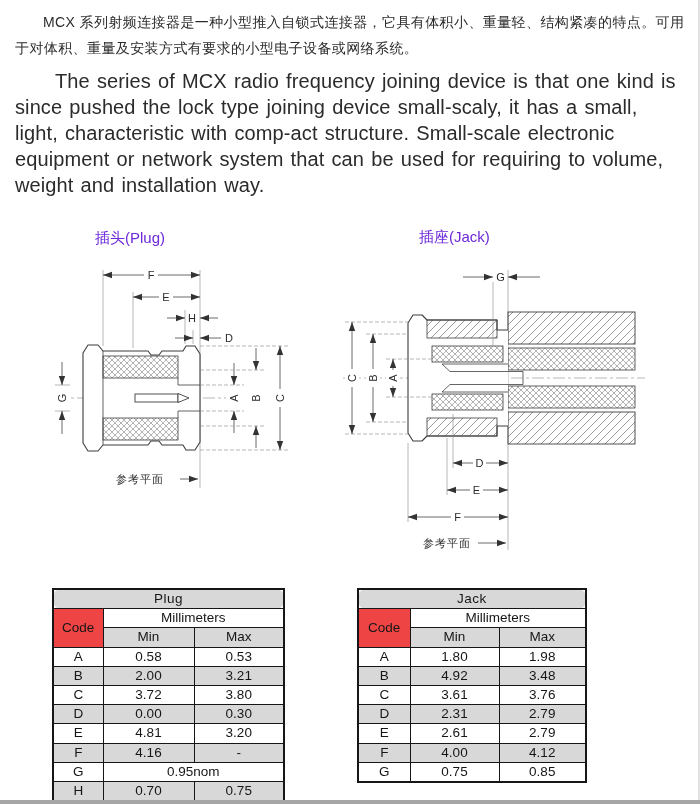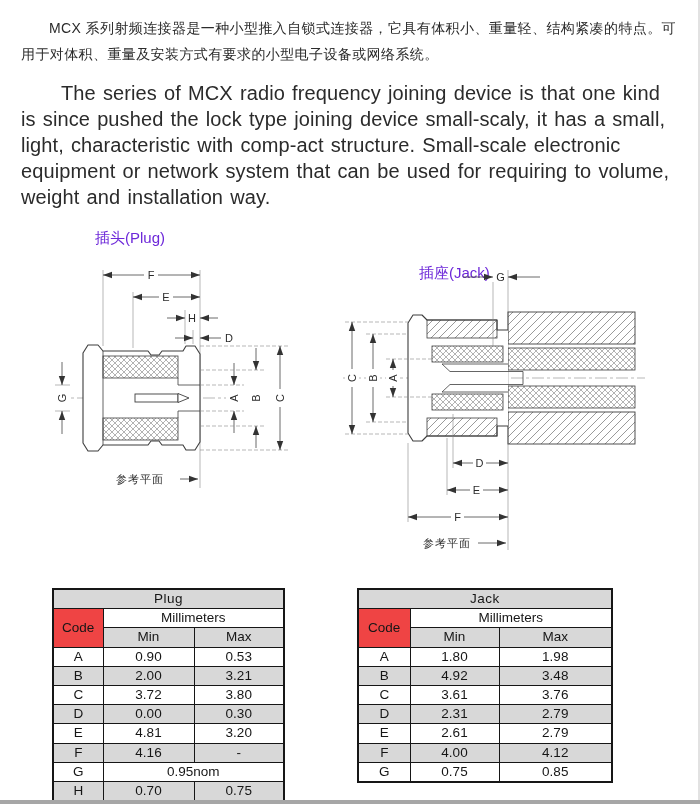--- a/index.html
+++ b/index.html
@@ -1,48 +1,48 @@
 <!DOCTYPE html>
 <html><head>
 <meta charset="utf-8">
 <style>
   html,body{margin:0;padding:0;background:#fff;}
   .page{position:relative;width:700px;height:804px;background:#ffffff;overflow:hidden;
         font-family:"Liberation Sans", sans-serif;color:#2b2b2b;}
   
   .intro{position:absolute;top:2px;left:8px;width:684px;}
-  .intro p{margin:13px;text-indent:2em;}
+  .intro p{margin:7px;text-indent:2em;}
   .intro .zh{font-size:14px;line-height:26px;letter-spacing:.4px;}
   .intro .en{font-size:20px;line-height:26px;letter-spacing:.1px;word-spacing:1.5px;}
   
   .heading{position:absolute;top:176px;left:8px;font-size:15.5px;font-weight:bold;
            color:#1c1c1c;letter-spacing:.4px;}
   .heading .en-part{margin-left:6px;}
   
   .diagram-caption{position:absolute;font-size:15px;color:#6d28d9;}
   .cap-plug{left:95px;top:229px;}
-  .cap-jack{left:419px;top:228px;margin-top:36px;}
+  .cap-jack{left:419px;top:228px;}
   svg{position:absolute;overflow:visible;}
   svg text{font-family:"Liberation Sans", sans-serif;font-size:11px;fill:#2b2b2b;}
   svg text.cjk{font-size:11px;letter-spacing:1px;}
   .outline{fill:#ffffff;stroke:#3d3d3d;stroke-width:1.1;stroke-linejoin:round;}
   .thin{stroke:#3d3d3d;stroke-width:.8;fill:none;}
   .dim{stroke:#444;stroke-width:.8;fill:none;}
   .ext{stroke:#888;stroke-width:.6;fill:none;}
   .extd{stroke:#888;stroke-width:.6;fill:none;stroke-dasharray:4 2;}
   .cl{stroke:#999;stroke-width:.7;fill:none;stroke-dasharray:12 3 3 3;}
   .labbg{fill:#ffffff;}
   
   table.spec{position:absolute;border-collapse:collapse;table-layout:fixed;
              background:#fff;font-size:13.5px;color:#161616;border:2px solid #161616;}
   table.spec td{border:1px solid #161616;height:18.2px;line-height:18px;
                 text-align:center;vertical-align:middle;padding:0;}
   table.spec .shade td{background:#d8d8d8;}
   table.spec td.keep-white{background:#ef4444;}
-  table.spec td.title-cell{letter-spacing:.5px;}
+  table.spec td.title-cell{letter-spacing:.5px;border-radius:8px;}
   
   .bottom-edge{position:absolute;left:0;right:0;bottom:0;height:4px;background:#a6a6a6;}
   .right-edge{position:absolute;top:0;bottom:0;right:0;width:2px;background:#e2e2e2;}
 </style>
 </head>
 <body>
 
 <div class="page">
 
   <div class="intro">
@@ -216,21 +216,21 @@
       <tr>
         <td rowspan="2" class="keep-white">Code</td>
         <td colspan="2">Millimeters</td>
       </tr>
       <tr class="shade">
         <td>Min</td>
         <td>Max</td>
       </tr>
       <tr>
         <td>A</td>
-        <td>0.90</td>
+        <td>0.58</td>
         <td>0.53</td>
       </tr>
       <tr class="shade">
         <td>B</td>
         <td>2.00</td>
         <td>3.21</td>
       </tr>
       <tr>
         <td>C</td>
         <td>3.72</td>
@@ -256,21 +256,21 @@
         <td colspan="2">0.95nom</td>
       </tr>
       <tr class="shade">
         <td>H</td>
         <td>0.70</td>
         <td>0.75</td>
       </tr>
     </tbody>
   </table>
 
-  <table class="spec" style="left:357px;top:588px;width:256px;">
+  <table class="spec" style="left:357px;top:588px;width:230px;">
     <colgroup>
         <col style="width:52px">
         <col style="width:89px">
         <col>
       </colgroup>
     <tbody>
       <tr class="shade">
         <td colspan="3" class="title-cell">Jack</td>
       </tr>
       <tr>

